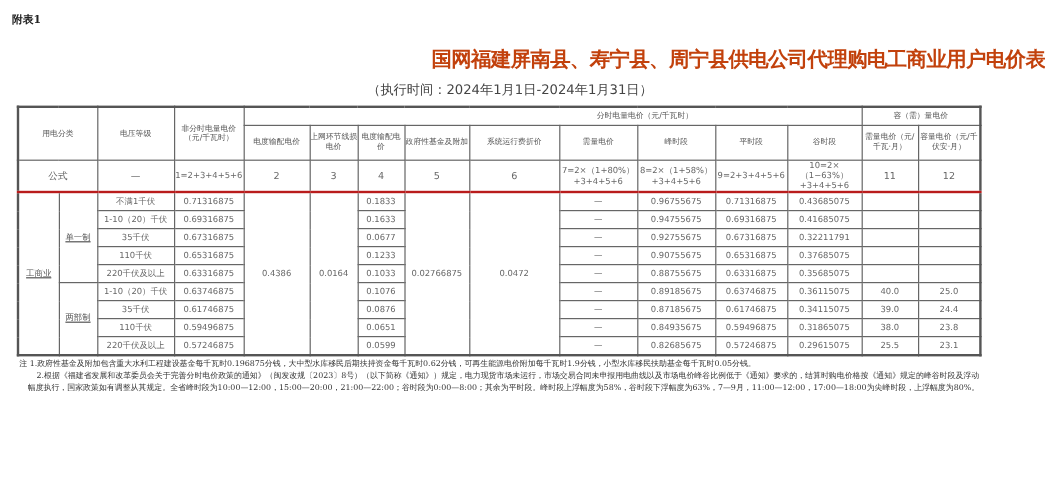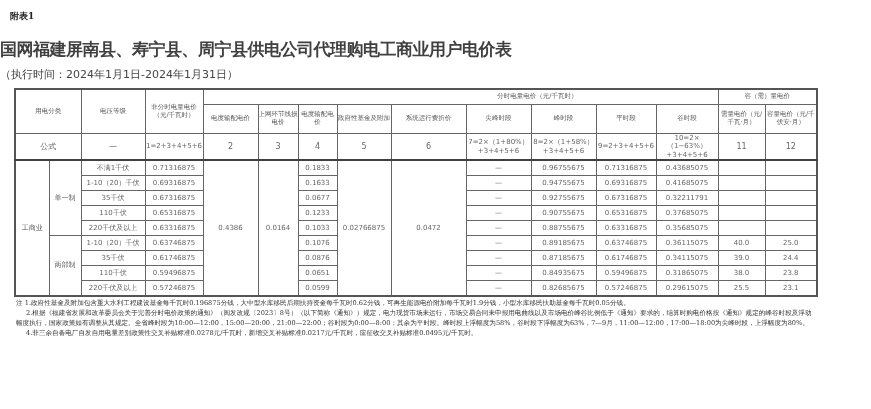--- a/index.html
+++ b/index.html
@@ -1,39 +1,39 @@
 <!DOCTYPE html>
 <html><head>
 <meta charset="utf-8">
 <style>
   html, body { margin: 0; padding: 0; background: #ffffff; }
   body { width: 871px; height: 409px; position: relative; overflow: hidden;
          font-family: "DejaVu Sans", "Liberation Sans", sans-serif; color: #333; }
   .annex { position: absolute; left: 10px; top: 10px; font-family: "DejaVu Serif", "Liberation Serif", serif;
            font-size: 9px; font-weight: bold; color: #222; }
-  .title { position: absolute; left: 0; width: 871px; top: 38px; text-align: left;
-           font-family: "DejaVu Serif", "Liberation Serif", serif; font-size: 17px; font-weight: bold; color: #404040;
+  .title { position: absolute; left: 0; width: 871px; top: 38px; text-align: right;
+           font-family: "DejaVu Serif", "Liberation Serif", serif; font-size: 17px; font-weight: bold; color: #c2410c;
            letter-spacing: -0.5px; }
-  .subtitle { position: absolute; left: 0; width: 850px; top: 67px; text-align: left;
+  .subtitle { position: absolute; left: 0; width: 850px; top: 67px; text-align: center;
               font-size: 11px; color: #444; }
   table.price { position: absolute; left: 14px; top: 88px; border-collapse: collapse; table-layout: fixed;
                 width: 802px; border: 2px solid #555; }
   table.price td { border: 1px solid #666; text-align: center; vertical-align: middle; padding: 0;
                    font-size: 6.5px; color: #555; line-height: 1.2; overflow: hidden; }
   table.price tr.h1 td { height: 14px; margin-top: 40px; }
   table.price tr.h2 td { height: 28px; }
   table.price tr.formula td { height: 24px; font-size: 8px; color: #666; }
   table.price tr.formula td.small { font-size: 7px; }
   table.price tr.data td { height: 14px; font-size: 7px; color: #666; }
-  table.price tr.data td.lbl { font-size: 7px; color: #555; }
-  table.price tr.first-data td { border-top: 2px solid #404040; }
+  table.price tr.data td.lbl { font-size: 7px; color: #555; text-decoration: underline; }
+  table.price tr.first-data td { border-top: 2px solid #b91c1c; }
   .notes { position: absolute; left: 16px; top: 298px; width: 800px; font-family: "DejaVu Serif", "Liberation Serif", serif;
            font-size: 6.6px; color: #333; line-height: 10px; }
   .notes p { margin: 0; }
-  .notes .ind { text-indent: 10px; }
+  .notes .ind { text-indent: 10px; text-align: right; }
 </style>
 </head>
 <body>
 
 <div class="annex">附表1</div>
 <div class="title">国网福建屏南县、寿宁县、周宁县供电公司代理购电工商业用户电价表</div>
 <div class="subtitle">（执行时间：2024年1月1日-2024年1月31日）</div>
 
 <table class="price">
   <colgroup>
@@ -60,21 +60,21 @@
     <td rowspan="2">非分时电量电价（元/千瓦时）</td>
     <td colspan="9" style="text-align:right;padding-right:140px">分时电量电价（元/千瓦时）</td>
     <td colspan="2">容（需）量电价</td>
   </tr>
   <tr class="h2">
     <td>电度输配电价</td>
     <td>上网环节线损电价</td>
     <td>电度输配电价</td>
     <td>政府性基金及附加</td>
     <td>系统运行费折价</td>
-    <td>尖峰时段</td>
+    <td>需量电价</td>
     <td>峰时段</td>
     <td>平时段</td>
     <td>谷时段</td>
     <td>需量电价（元/千瓦·月）</td>
     <td>容量电价（元/千伏安·月）</td>
   </tr>
   <tr class="formula">
     <td colspan="2">公式</td>
     <td>—</td>
     <td class="small">1=2+3+4+5+6</td>
@@ -197,14 +197,13 @@
     <td>0.29615075</td>
     <td>25.5</td>
     <td>23.1</td>
   </tr>
 </tbody>
   </table>
 
 <div class="notes">
   <p>注 1.政府性基金及附加包含重大水利工程建设基金每千瓦时0.196875分钱，大中型水库移民后期扶持资金每千瓦时0.62分钱，可再生能源电价附加每千瓦时1.9分钱，小型水库移民扶助基金每千瓦时0.05分钱。</p>
   <p class="ind">2.根据《福建省发展和改革委员会关于完善分时电价政策的通知》（闽发改规〔2023〕8号）（以下简称《通知》）规定，电力现货市场未运行，市场交易合同未申报用电曲线以及市场电价峰谷比例低于《通知》要求的，结算时购电价格按《通知》规定的峰谷时段及浮动幅度执行，国家政策如有调整从其规定。全省峰时段为10:00—12:00，15:00—20:00，21:00—22:00；谷时段为0:00—8:00；其余为平时段。峰时段上浮幅度为58%，谷时段下浮幅度为63%，7—9月，11:00—12:00，17:00—18:00为尖峰时段，上浮幅度为80%。</p>
-  <p class="ind">4.非三余自备电厂自发自用电量差别政策性交叉补贴标准0.0278元/千瓦时，新增交叉补贴标准0.0217元/千瓦时，应征收交叉补贴标准0.0495元/千瓦时。</p>
 </div>
 
 </body></html>

